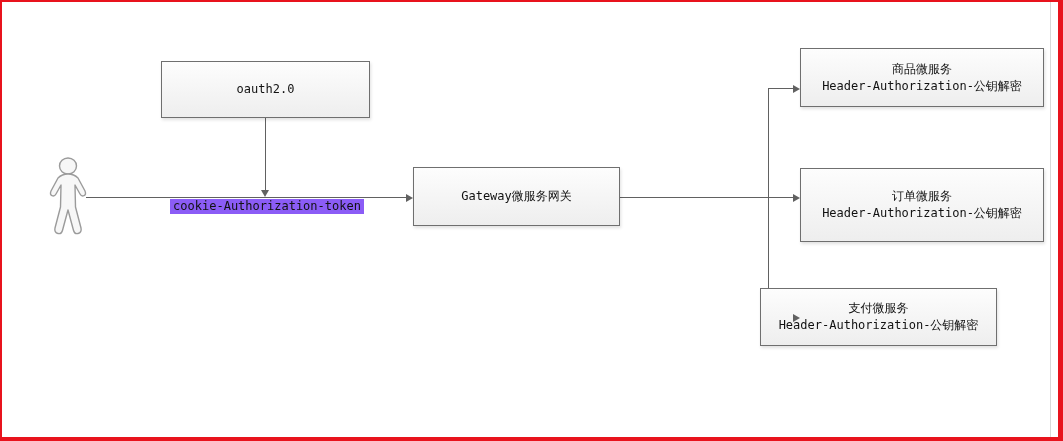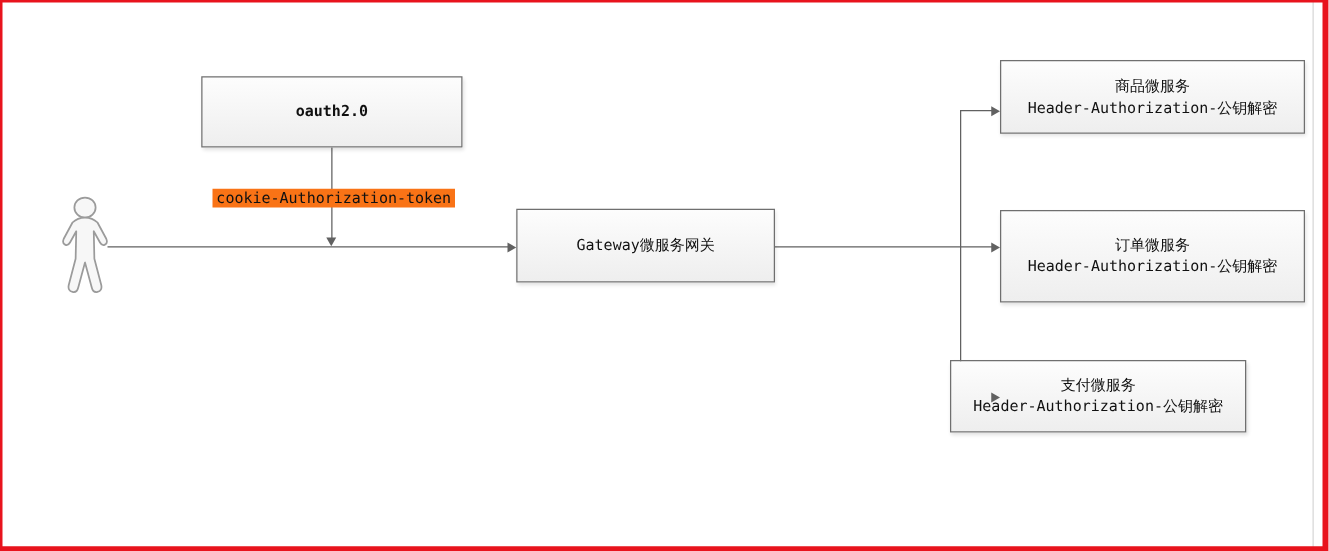--- a/index.html
+++ b/index.html
@@ -46,26 +46,27 @@
     border-bottom:4px solid transparent;
     border-left:7px solid var(--connector,#616161);
   }
   .arrow.down{
     border-left:4px solid transparent;
     border-right:4px solid transparent;
     border-top:7px solid var(--connector,#616161);
   }
   .edge-label{
     position:absolute;
-    background:#f97316;
+    background:#8b5cf6;
     font-size:12px;line-height:15px;
     white-space:nowrap;
     text-align:center;
     z-index:3;
     padding:0 2px;
+    margin-top:48px;
   }
   .actor{position:absolute;z-index:2;}
 </style>
 </head>
 <body>
 
 <div class="canvas">
 
   <div class="page-edge"></div>
 
@@ -90,21 +91,21 @@
         C11.5,77 10.3,75 11,72
         L16.5,51
         L17,29
         L12,38
         C11,39.8 9.5,40.4 8,39.7
         C6.5,39 6,37.5 7,35
         Z"></path>
     </g>
   </svg>
 
-  <div class="node" style="left:161px;top:61px;width:209px;height:57px;font-weight:bold;">
+  <div class="node" style="left:161px;top:61px;width:209px;height:57px;">
     <div class="nl">oauth2.0</div>
   </div>
 
   <div class="node" style="left:413px;top:167px;width:207px;height:59px;">
     <div class="nl">Gateway微服务网关</div>
   </div>
 
   <div class="node" style="left:800px;top:48px;width:244px;height:59px;">
     <div class="nl">商品微服务</div>
     <div class="nl">Header-Authorization-公钥解密</div>

